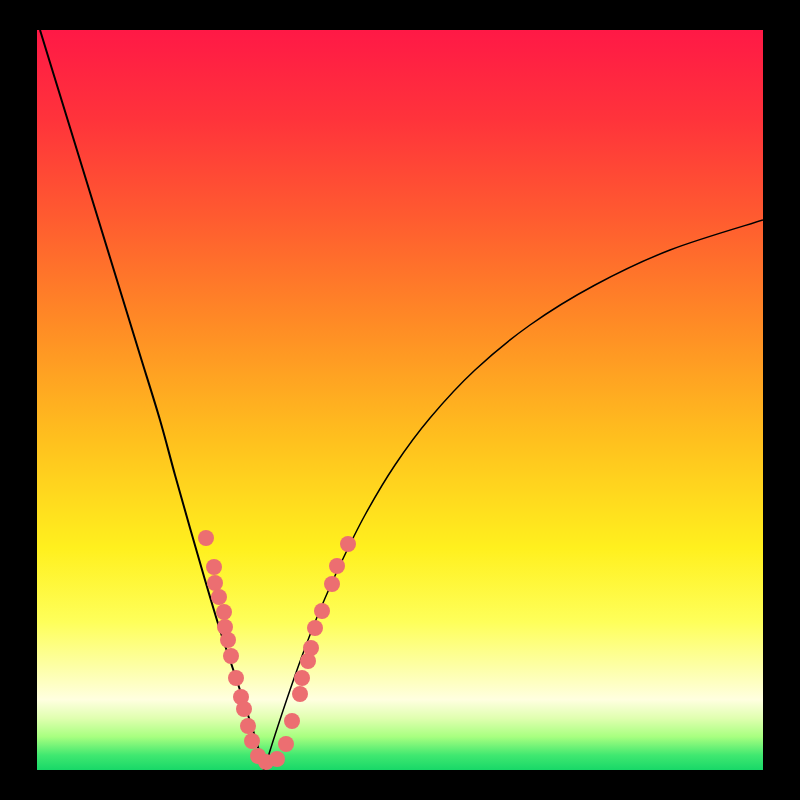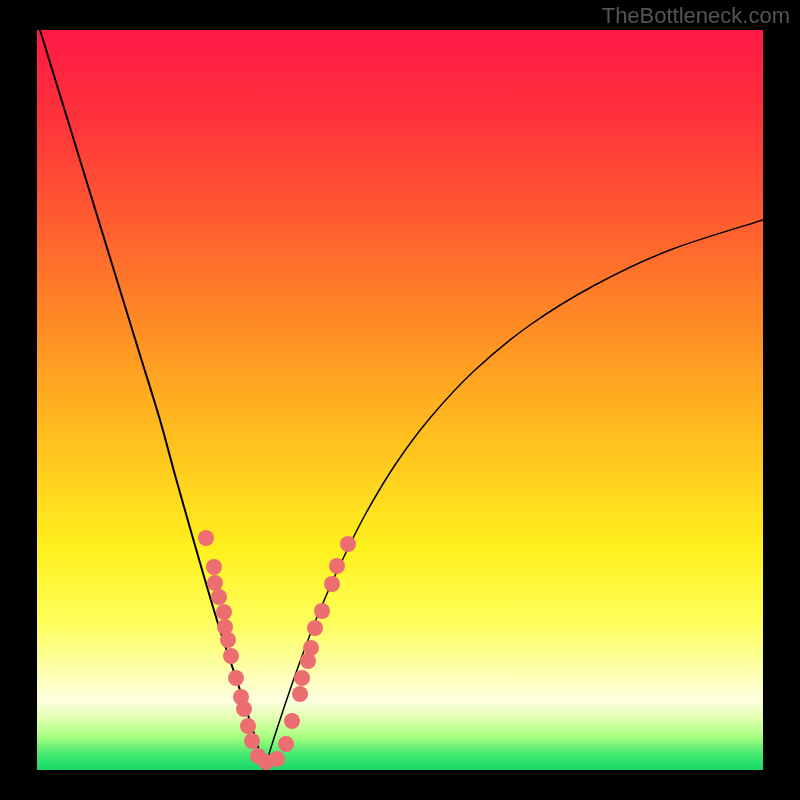--- a/index.html
+++ b/index.html
@@ -33,21 +33,20 @@
     letter-spacing: 0px;
   }
   svg {
     display: block;
   }
 </style>
 </head>
 <body>
 
 <div class="frame">
-  <div class="watermark">TheBottleneck.com</div>
   <div class="plot" id="plot" style="left: 37px; top: 30px; width: 726px; height: 740px;">
       <svg width="726" height="740" viewBox="37 30 726 740">
         <defs>
           <linearGradient id="bg-grad" x1="0" y1="0" x2="0" y2="1">
             <stop offset="0%" stop-color="#ff1946"></stop>
             <stop offset="12%" stop-color="#ff333b"></stop>
             <stop offset="25%" stop-color="#ff5a30"></stop>
             <stop offset="40%" stop-color="#ff8c25"></stop>
             <stop offset="55.00000000000001%" stop-color="#ffbf1e"></stop>
             <stop offset="70%" stop-color="#fff01e"></stop>

